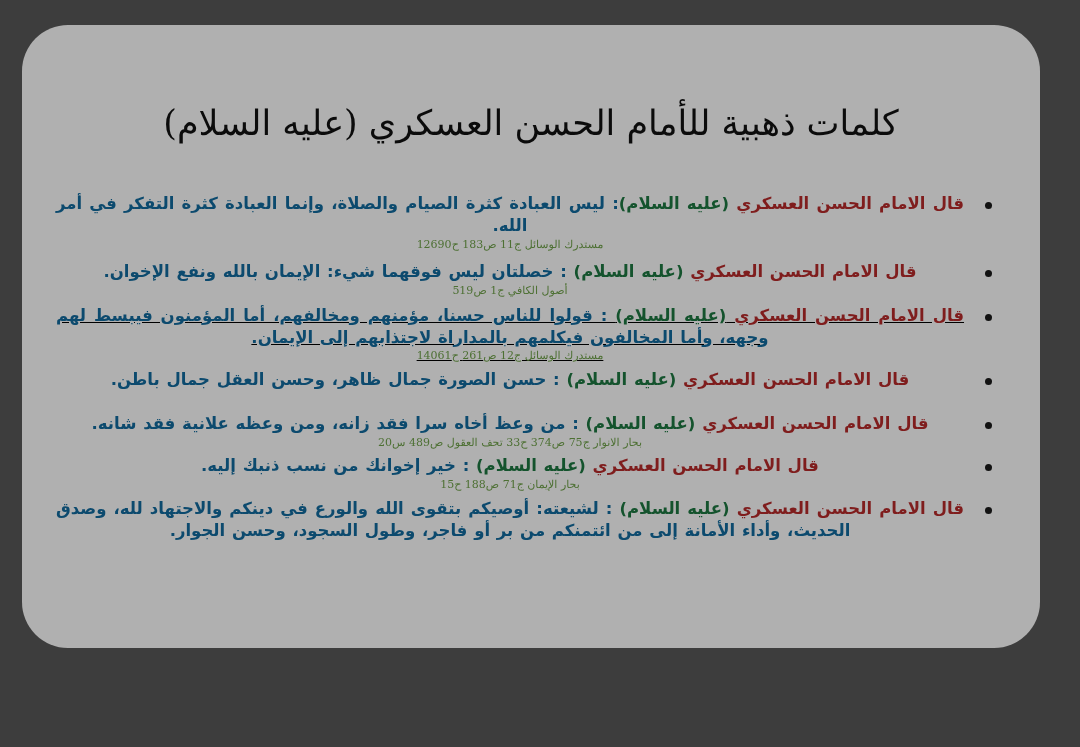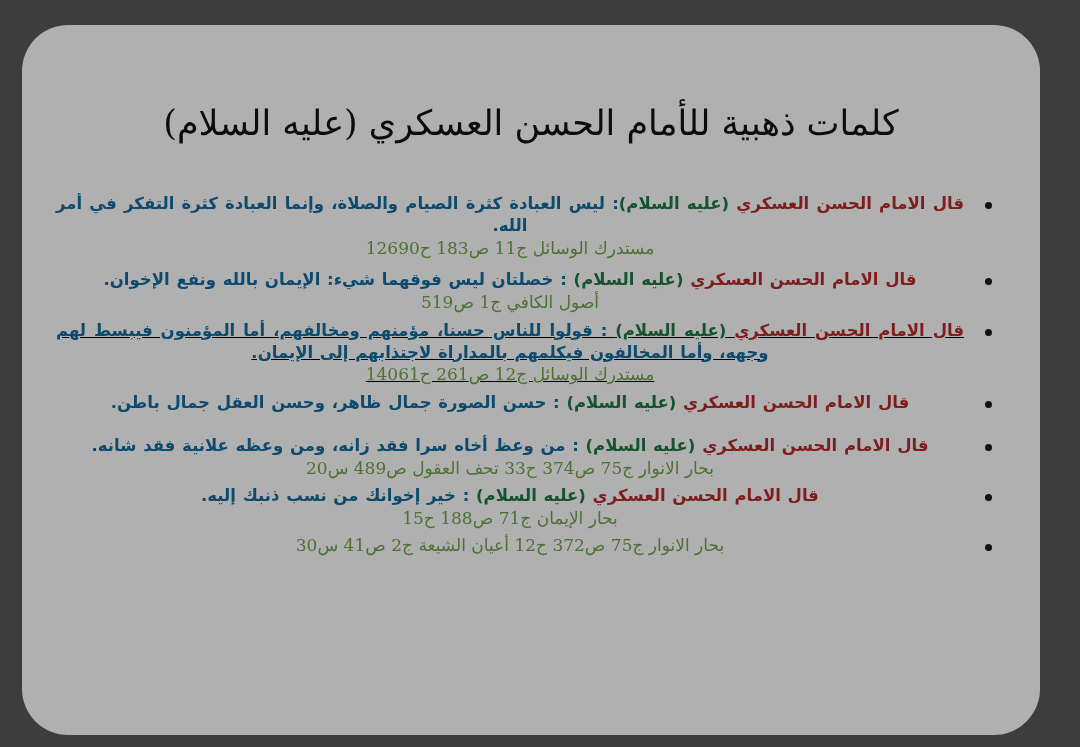--- a/index.html
+++ b/index.html
@@ -13,21 +13,21 @@
     background: #3d3d3d;
     font-family: "DejaVu Sans", "Liberation Sans", sans-serif;
     overflow: hidden;
   }
 
   .slide-frame {
     position: absolute;
     left: 22px;
     top: 25px;
     width: 1018px;
-    height: 710px;
+    height: 623px;
     background: #b0b0b0;
     border-radius: 46px;
     box-sizing: border-box;
     overflow: hidden;
   }
 
   .slide-title {
     position: absolute;
     top: 78px;
     left: 0;
@@ -90,21 +90,21 @@
 
   .quote-text {
     color: #0c4a6e;
   }
 
   .quote-source {
     display: block;
     direction: rtl;
     text-align: center;
     font-family: "DejaVu Serif", "Liberation Serif", serif;
-    font-size: 17px;
+    font-size: 11px;
     font-weight: 400;
     color: #4d7033;
     line-height: 1.25;
     margin-top: 1px;
     letter-spacing: 0px;
   }
 
   .q1 .quote-body { text-align-last: center; }
   .q1 { margin-bottom: 10px; }
   .q2 { margin-bottom: 7px; }
@@ -153,17 +153,17 @@
     </div>
 
     <div class="quote-item q6">
       <span class="bullet-marker"></span>
       <div class="quote-body"><span class="quote-lead">قال الامام الحسن العسكري </span><span class="salutation">(عليه السلام)</span><span class="quote-text"> : خير إخوانك من نسب ذنبك إليه.</span></div>
       <span class="quote-source">بحار الإيمان ج71 ص188 ح15</span>
     </div>
 
     <div class="quote-item q7">
       <span class="bullet-marker"></span>
-      <span class="quote-source">بحار الانوار ج75 ص372 ح12 أعيان الشيعة ج2 ص41 س30</span>
+      <div class="quote-body"><span class="quote-lead">قال الامام الحسن العسكري </span><span class="salutation">(عليه السلام)</span><span class="quote-text"> : لشيعته: أوصيكم بتقوى الله والورع في دينكم والاجتهاد لله، وصدق الحديث، وأداء الأمانة إلى من ائتمنكم من بر أو فاجر، وطول السجود، وحسن الجوار.</span></div>
     </div>
 
   </div>
 </div>
 
 </body></html>

